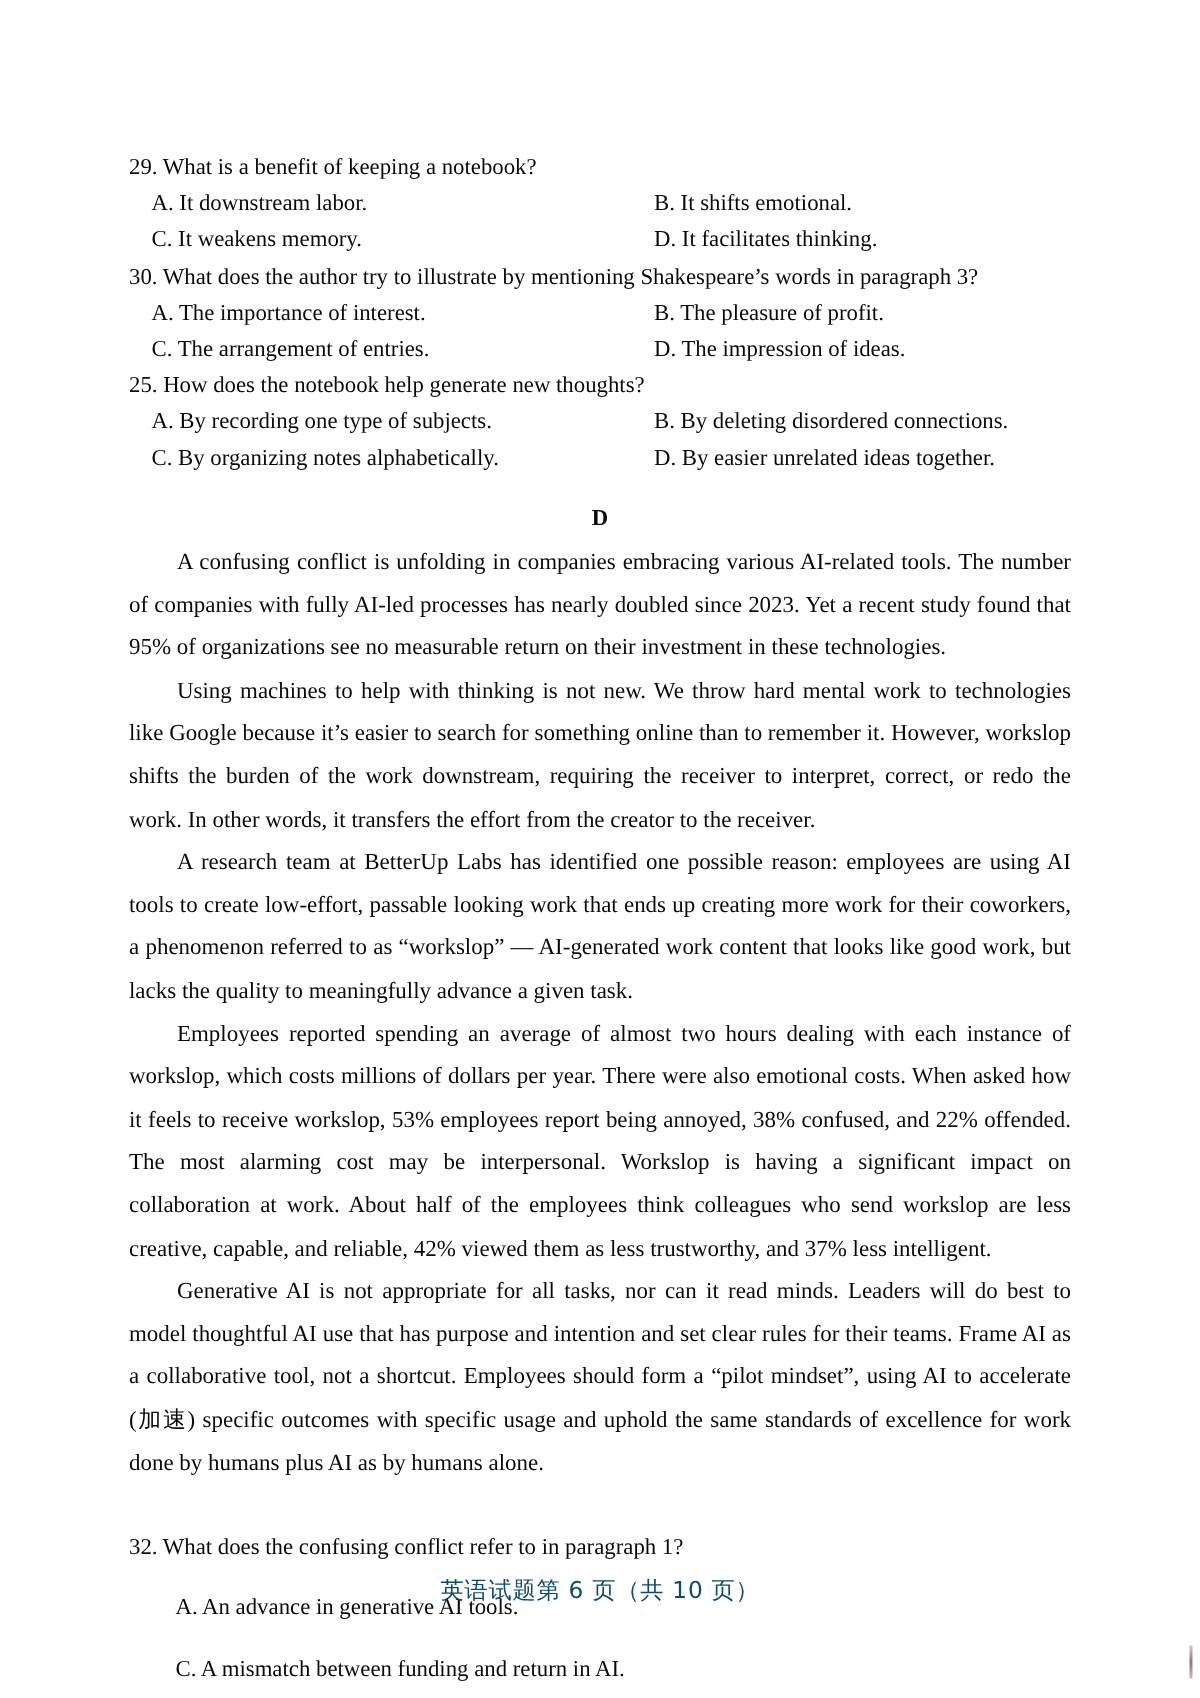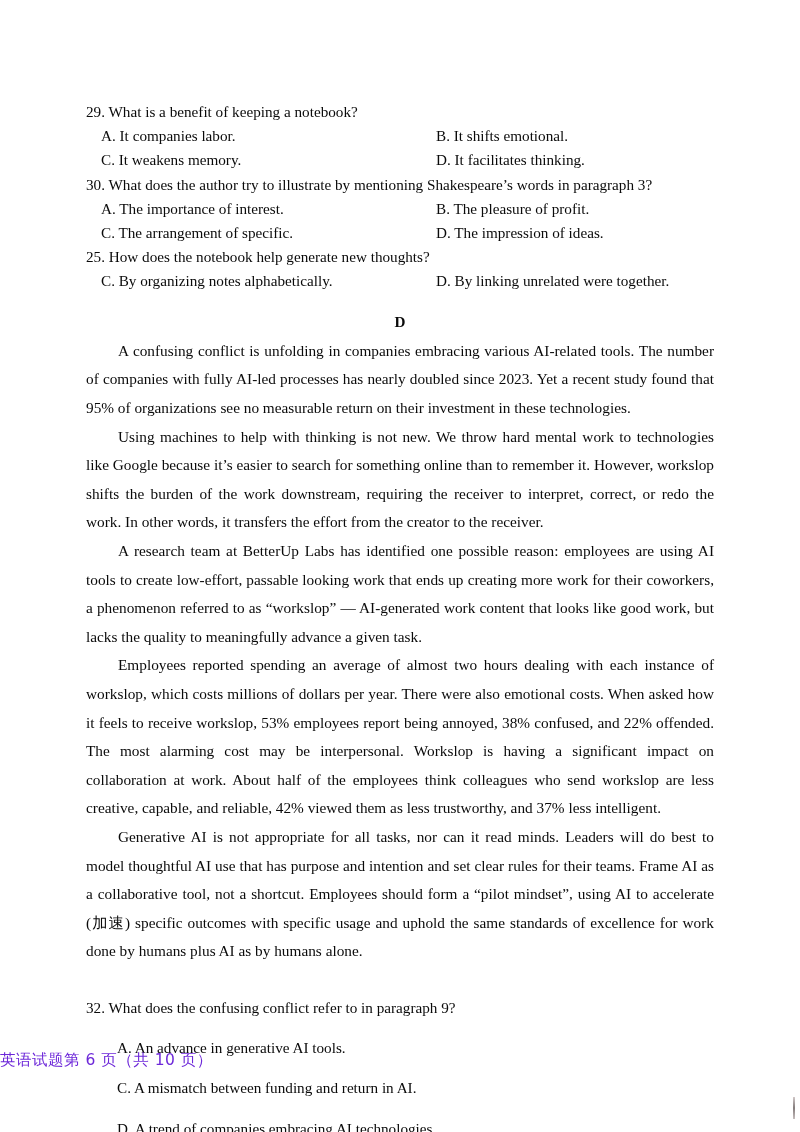--- a/index.html
+++ b/index.html
@@ -76,87 +76,91 @@
   }
 
   .gap-before-q { height: 30px; }
 
   
   .footer {
     position: absolute;
     left: 0;
     top: 1050px;
     width: 800px;
-    text-align: left;
+    text-align: center;
     font-size: 15.5px;
     font-family: "DejaVu Sans", "Liberation Sans", sans-serif;
     letter-spacing: 0.5px;
-    color: #6d28d9;
+    color: #0c4a6e;
   }
   .edge-mark {
     position: absolute;
     left: 793px;
     top: 1097px;
     width: 2px;
     height: 22px;
     background: linear-gradient(to bottom, #c9bfbf, #6d6464, #bdb3b3);
     opacity: 0.85;
   }
 </style>
 </head>
 <body>
 
 <div class="page">
   <div class="content">
 
     <div>
       <p class="q-stem">29. What is a benefit of keeping a notebook?</p>
       <div class="opt-row">
-        <span>A. It companies labor.</span>
+        <span>A. It downstream labor.</span>
         <span class="opt-b">B. It shifts emotional.</span>
       </div>
       <div class="opt-row">
         <span>C. It weakens memory.</span>
         <span class="opt-b">D. It facilitates thinking.</span>
       </div>
     </div>
 
     <div>
       <p class="q-stem">30. What does the author try to illustrate by mentioning Shakespeare’s words in paragraph 3?</p>
       <div class="opt-row">
         <span>A. The importance of interest.</span>
         <span class="opt-b">B. The pleasure of profit.</span>
       </div>
       <div class="opt-row">
-        <span>C. The arrangement of specific.</span>
+        <span>C. The arrangement of entries.</span>
         <span class="opt-b">D. The impression of ideas.</span>
       </div>
     </div>
 
     <div>
       <p class="q-stem">25. How does the notebook help generate new thoughts?</p>
       <div class="opt-row">
+        <span>A. By recording one type of subjects.</span>
+        <span class="opt-b">B. By deleting disordered connections.</span>
+      </div>
+      <div class="opt-row">
         <span>C. By organizing notes alphabetically.</span>
-        <span class="opt-b">D. By linking unrelated were together.</span>
+        <span class="opt-b">D. By easier unrelated ideas together.</span>
       </div>
     </div>
 
     <div>
       <div class="passage-title">D</div>
       <p class="para">A confusing conflict is unfolding in companies embracing various AI-related tools. The number of companies with fully AI-led processes has nearly doubled since 2023. Yet a recent study found that 95% of organizations see no measurable return on their investment in these technologies.</p>
       <p class="para">Using machines to help with thinking is not new. We throw hard mental work to technologies like Google because it’s easier to search for something online than to remember it. However, workslop shifts the burden of the work downstream, requiring the receiver to interpret, correct, or redo the work. In other words, it transfers the effort from the creator to the receiver.</p>
       <p class="para">A research team at BetterUp Labs has identified one possible reason: employees are using AI tools to create low-effort, passable looking work that ends up creating more work for their coworkers, a phenomenon referred to as “workslop” — AI-generated work content that looks like good work, but lacks the quality to meaningfully advance a given task.</p>
       <p class="para">Employees reported spending an average of almost two hours dealing with each instance of workslop, which costs millions of dollars per year. There were also emotional costs. When asked how it feels to receive workslop, 53% employees report being annoyed, 38% confused, and 22% offended. The most alarming cost may be interpersonal. Workslop is having a significant impact on collaboration at work. About half of the employees think colleagues who send workslop are less creative, capable, and reliable, 42% viewed them as less trustworthy, and 37% less intelligent.</p>
       <p class="para">Generative AI is not appropriate for all tasks, nor can it read minds. Leaders will do best to model thoughtful AI use that has purpose and intention and set clear rules for their teams. Frame AI as a collaborative tool, not a shortcut. Employees should form a “pilot mindset”, using AI to accelerate (加速) specific outcomes with specific usage and uphold the same standards of excellence for work done by humans plus AI as by humans alone.</p>
     </div>
 
     <div class="gap-before-q"></div>
 
     <div>
-      <p class="q-stem">32. What does the confusing conflict refer to in paragraph 9?</p>
+      <p class="q-stem">32. What does the confusing conflict refer to in paragraph 1?</p>
       <div class="opt-single">A. An advance in generative AI tools.</div>
       <div class="opt-single">C. A mismatch between funding and return in AI.</div>
       <div class="opt-single">D. A trend of companies embracing AI technologies.</div>
     </div>
 
   </div>
 
   <div class="footer">英语试题第 6 页（共 10 页）</div>
   <div class="edge-mark"></div>
 </div>

